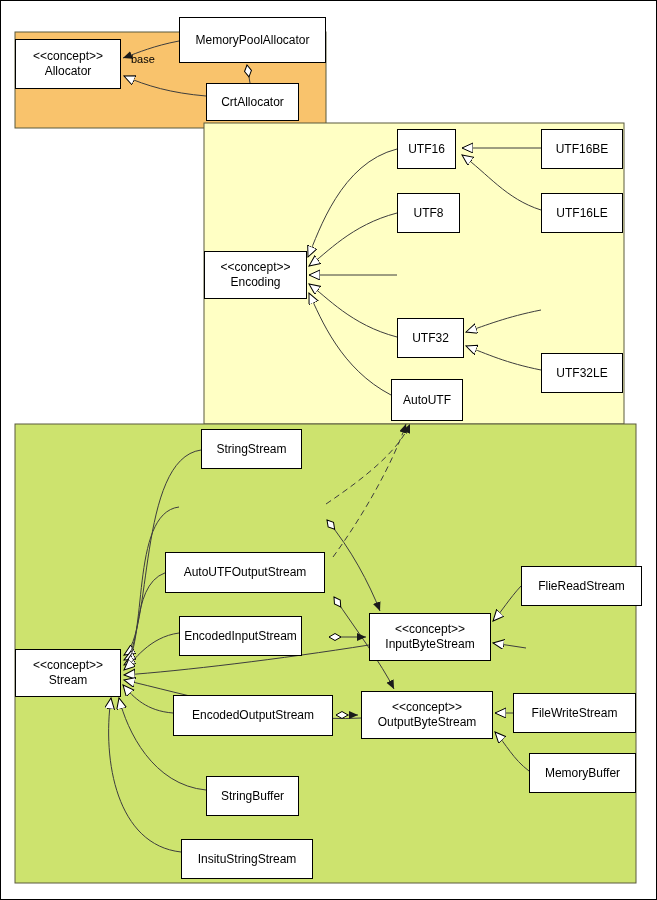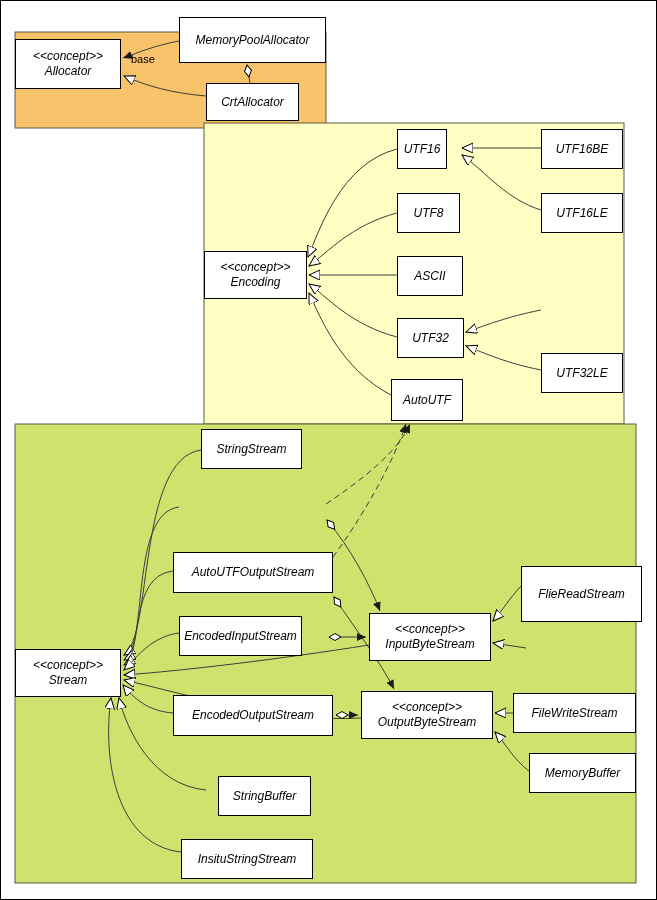--- a/index.html
+++ b/index.html
@@ -30,21 +30,20 @@
     display: flex;
     flex-direction: column;
     align-items: center;
     justify-content: center;
     text-align: center;
     font-size: 12px;
     line-height: 1.25;
     color: #000;
     z-index: 2;
     white-space: nowrap;
-    font-style: italic;
   }
 </style>
 </head>
 <body>
 
 <div id="canvas">
 
   <svg id="edges" viewBox="0 0 657 900" xmlns="http://www.w3.org/2000/svg">
     <defs>
       <marker id="tri" markerWidth="13" markerHeight="12" refX="11" refY="5" orient="auto" markerUnits="userSpaceOnUse">
@@ -106,82 +105,79 @@
     <span>MemoryPoolAllocator</span>
   </div>
   <div class="node" style="left:14px;top:38px;width:106px;height:50px">
     <span>&lt;&lt;concept&gt;&gt;</span>
     <span>Allocator</span>
   </div>
   <div class="node" style="left:205px;top:82px;width:93px;height:38px">
     <span>CrtAllocator</span>
   </div>
 
-  <div class="node" style="left:396px;top:128px;width:50px;height:40px">
+  <div class="node" style="left:396px;top:128px;width:59px;height:40px">
     <span>UTF16</span>
   </div>
   <div class="node" style="left:540px;top:128px;width:82px;height:40px">
     <span>UTF16BE</span>
   </div>
   <div class="node" style="left:396px;top:192px;width:63px;height:40px">
     <span>UTF8</span>
   </div>
   <div class="node" style="left:540px;top:192px;width:82px;height:40px">
     <span>UTF16LE</span>
   </div>
   <div class="node" style="left:203px;top:250px;width:103px;height:48px">
     <span>&lt;&lt;concept&gt;&gt;</span>
     <span>Encoding</span>
   </div>
-  <div class="node" style="left:396px;top:255px;width:66px;height:40px">
-    <span>ASCII</span>
-  </div>
   <div class="node" style="left:396px;top:317px;width:67px;height:40px">
     <span>UTF32</span>
   </div>
   <div class="node" style="left:540px;top:352px;width:82px;height:40px">
     <span>UTF32LE</span>
   </div>
   <div class="node" style="left:390px;top:378px;width:72px;height:42px">
     <span>AutoUTF</span>
   </div>
 
   <div class="node" style="left:200px;top:428px;width:101px;height:40px">
     <span>StringStream</span>
   </div>
-  <div class="node" style="left:172px;top:551px;width:160px;height:41px">
+  <div class="node" style="left:164px;top:551px;width:160px;height:41px">
     <span>AutoUTFOutputStream</span>
   </div>
   <div class="node" style="left:178px;top:615px;width:123px;height:40px">
     <span>EncodedInputStream</span>
   </div>
   <div class="node" style="left:14px;top:648px;width:106px;height:48px">
     <span>&lt;&lt;concept&gt;&gt;</span>
     <span>Stream</span>
   </div>
   <div class="node" style="left:368px;top:612px;width:122px;height:48px">
     <span>&lt;&lt;concept&gt;&gt;</span>
     <span>InputByteStream</span>
   </div>
   <div class="node" style="left:172px;top:694px;width:160px;height:41px">
     <span>EncodedOutputStream</span>
   </div>
   <div class="node" style="left:360px;top:690px;width:132px;height:48px">
     <span>&lt;&lt;concept&gt;&gt;</span>
     <span>OutputByteStream</span>
   </div>
-  <div class="node" style="left:520px;top:565px;width:121px;height:56px">
+  <div class="node" style="left:520px;top:565px;width:121px;height:40px">
     <span>FlieReadStream</span>
   </div>
   <div class="node" style="left:512px;top:692px;width:123px;height:40px">
     <span>FileWriteStream</span>
   </div>
   <div class="node" style="left:528px;top:752px;width:107px;height:40px">
     <span>MemoryBuffer</span>
   </div>
-  <div class="node" style="left:217px;top:775px;width:93px;height:40px">
+  <div class="node" style="left:205px;top:775px;width:93px;height:40px">
     <span>StringBuffer</span>
   </div>
   <div class="node" style="left:180px;top:838px;width:132px;height:40px">
     <span>InsituStringStream</span>
   </div>
 
 </div>
 
 </body></html>

